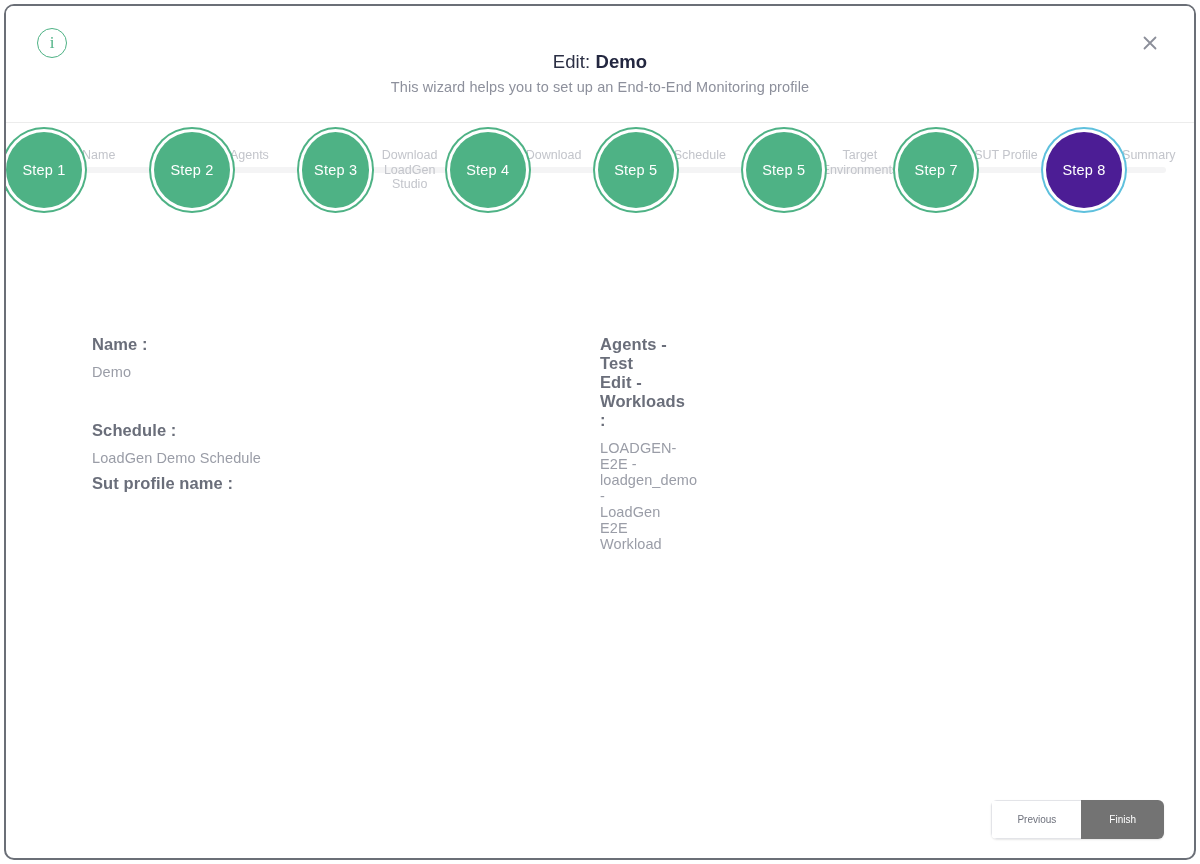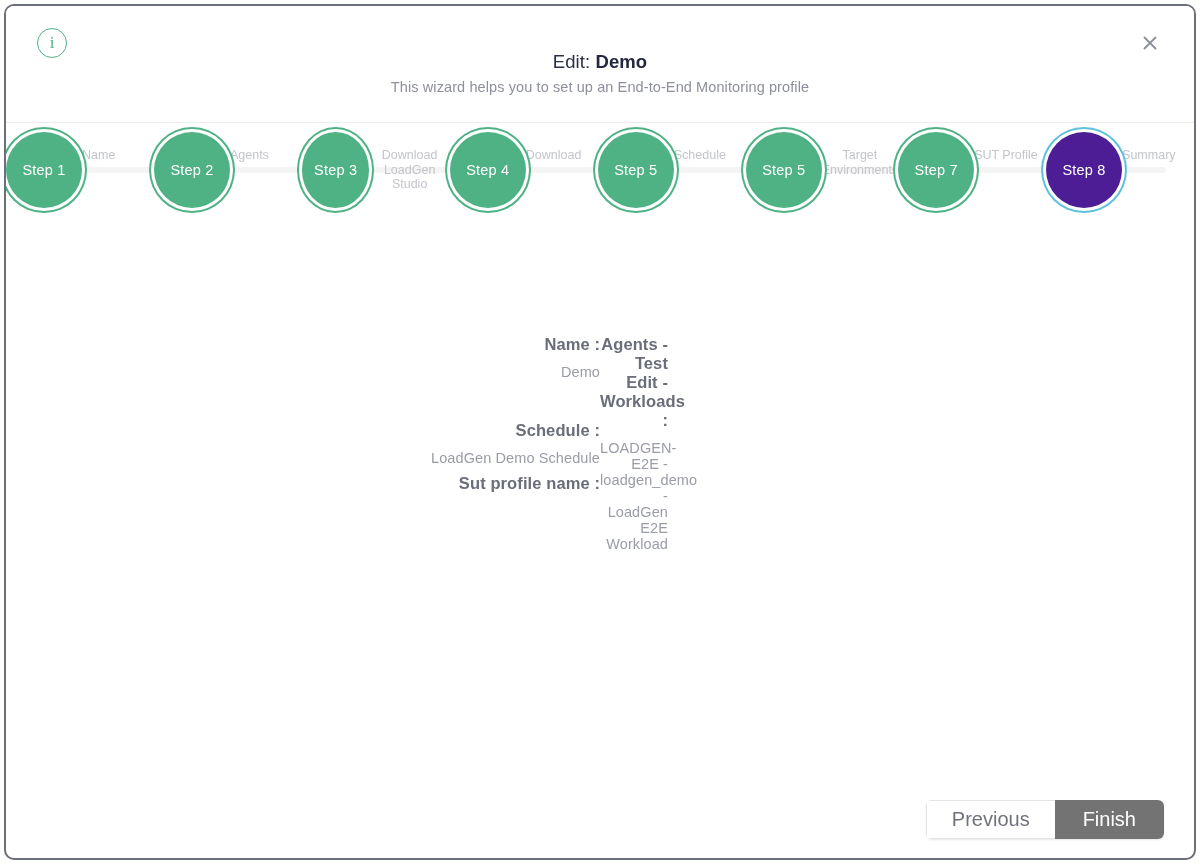--- a/index.html
+++ b/index.html
@@ -125,21 +125,21 @@
   
   .modal-body {
     position: relative;
     height: 520px;
     padding: 60px 0 0 0;
   }
   .summary-grid {
     display: flex;
     padding: 0 86px;
   }
-  .col { width: 50%; text-align: right; }
+  .col { width: 50%; }
   .col.right { padding-left: 440px; margin-left: -440px; }
   .field { margin-bottom: 0; }
   .field-label {
     font-size: 16.5px;
     font-weight: bold;
     color: #6a6e7a;
     letter-spacing: .1px;
   }
   .field-value {
     margin-top: 10px;
@@ -161,21 +161,21 @@
     right: 30px; bottom: 19px;
     display: flex;
     border-radius: 6px;
     overflow: hidden;
     box-shadow: 0 1px 2px rgba(0,0,0,.10);
   }
   .btn {
     height: 39px;
     padding: 0 25px;
     border: none;
-    font-size: 20px;
+    font-size: 10px;
     font-family: "Liberation Sans", sans-serif;
     cursor: pointer;
     display: flex;
     align-items: center;
     justify-content: center;
   }
   .btn-prev {
     background: #ffffff;
     color: #6f727d;
     border: 1px solid #e3e4e8;

